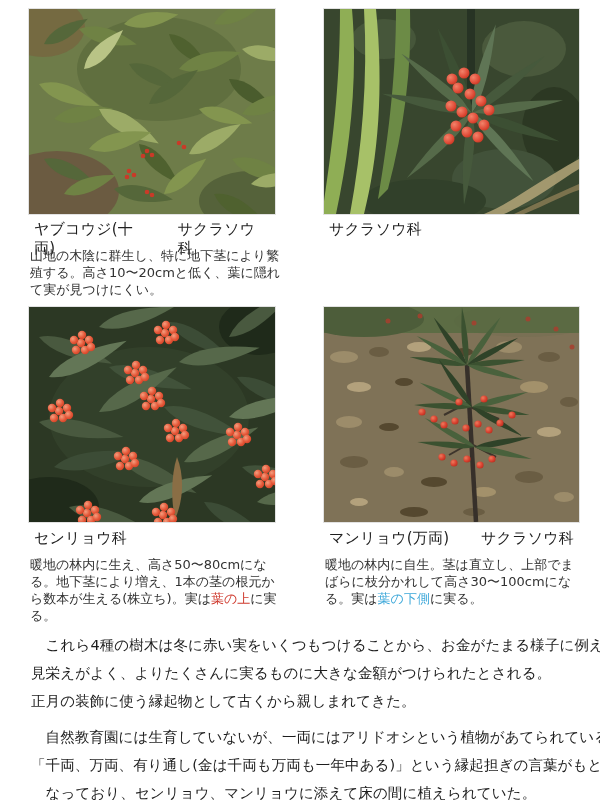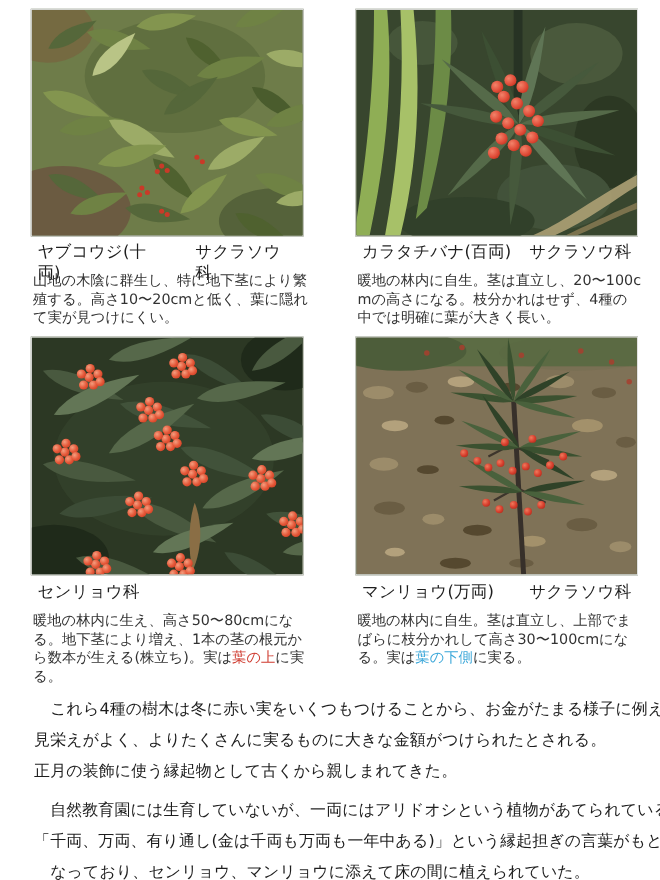--- a/index.html
+++ b/index.html
@@ -310,36 +310,32 @@
         <circle cx="160" cy="92" r="3.6"></circle>
       </g>
     </svg>
   </div>
 
   <div class="caption cap1">
     <span>ヤブコウジ(十両)</span>
     <span>サクラソウ科</span>
   </div>
   <div class="caption cap2">
-    <span>カラタチバナ(百両)</span>
     <span>サクラソウ科</span>
   </div>
   <div class="caption cap3">
     <span>センリョウ科</span>
   </div>
   <div class="caption cap4">
     <span>マンリョウ(万両)</span>
     <span>サクラソウ科</span>
   </div>
 
   <p class="desc d1">
     <span>山地の木陰に群生し、特に地下茎により繁殖する。高さ10〜20cmと低く、葉に隠れて実が見つけにくい。</span>
-  </p>
-  <p class="desc d2">
-    <span>暖地の林内に自生。茎は直立し、20〜100cmの高さになる。枝分かれはせず、4種の中では明確に葉が大きく長い。</span>
   </p>
   <p class="desc d3">
     <span>暖地の林内に生え、高さ50〜80cmになる。地下茎により増え、1本の茎の根元から数本が生える(株立ち)。実は</span><span class="hl-red">葉の上</span><span>に実る。</span>
   </p>
   <p class="desc d4">
     <span>暖地の林内に自生。茎は直立し、上部でまばらに枝分かれして高さ30〜100cmになる。実は</span><span class="hl-blue">葉の下側</span><span>に実る。</span>
   </p>
 
   <div class="paragraphs">
     <p>

